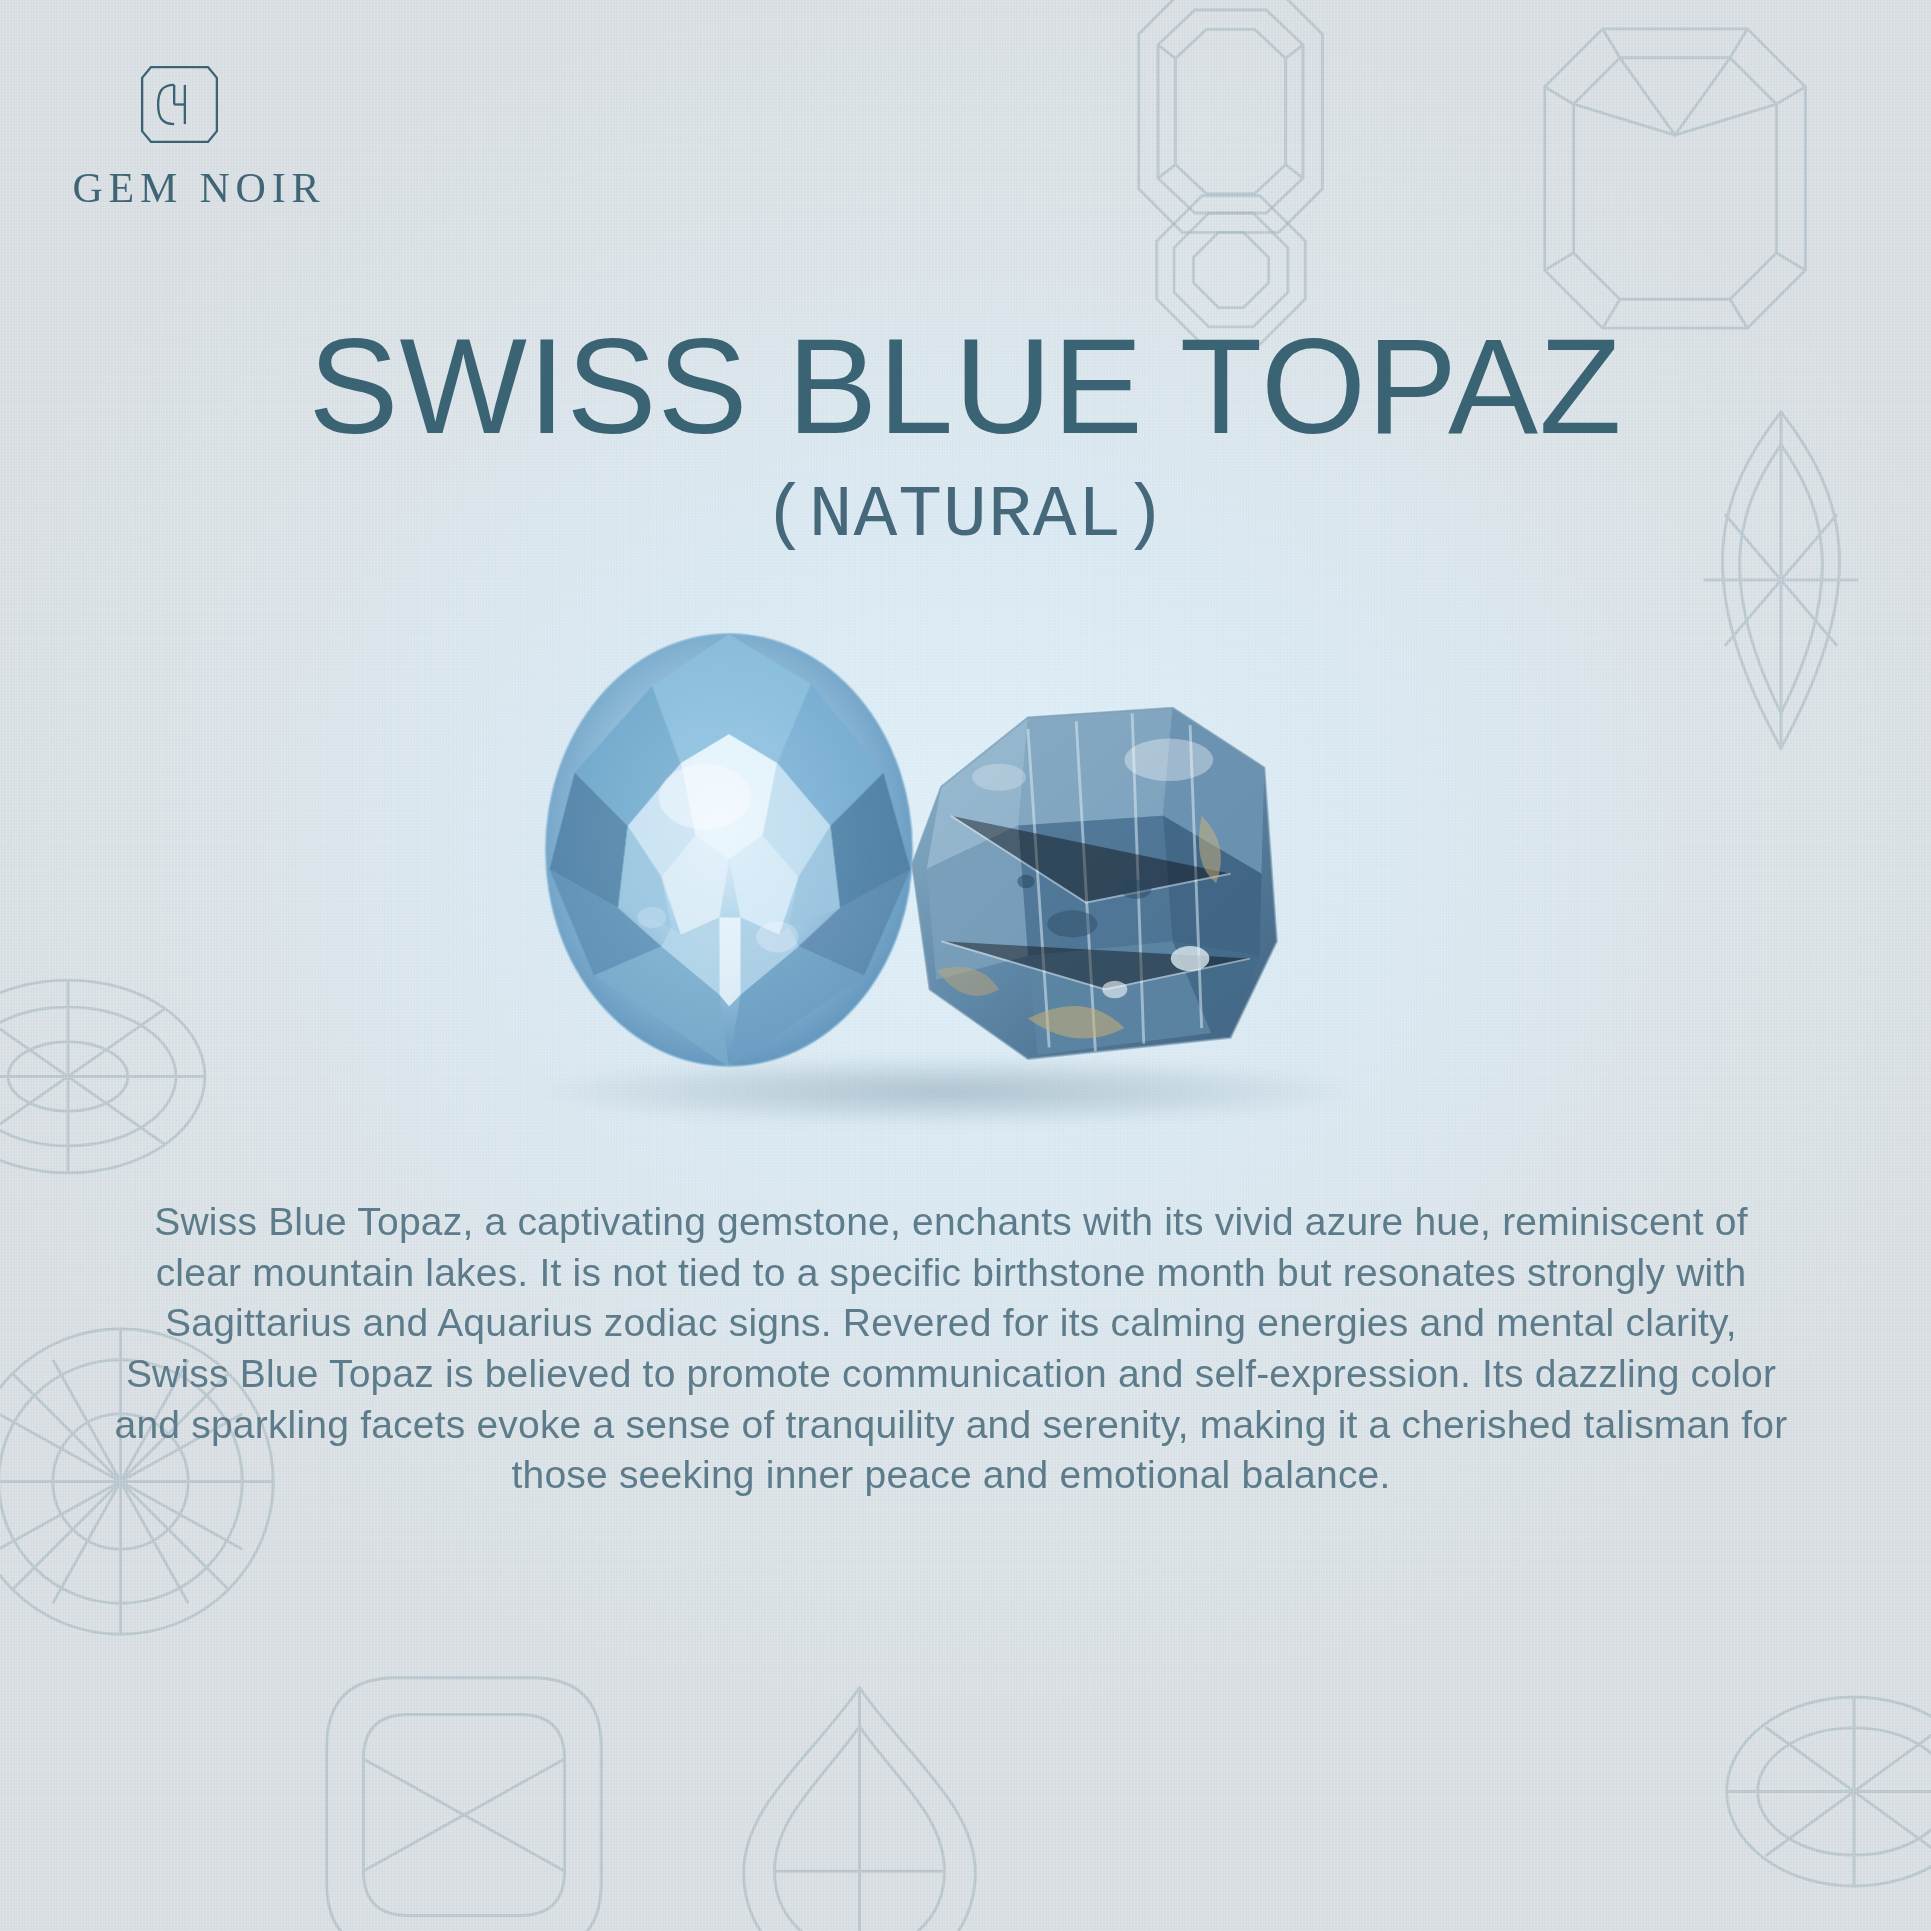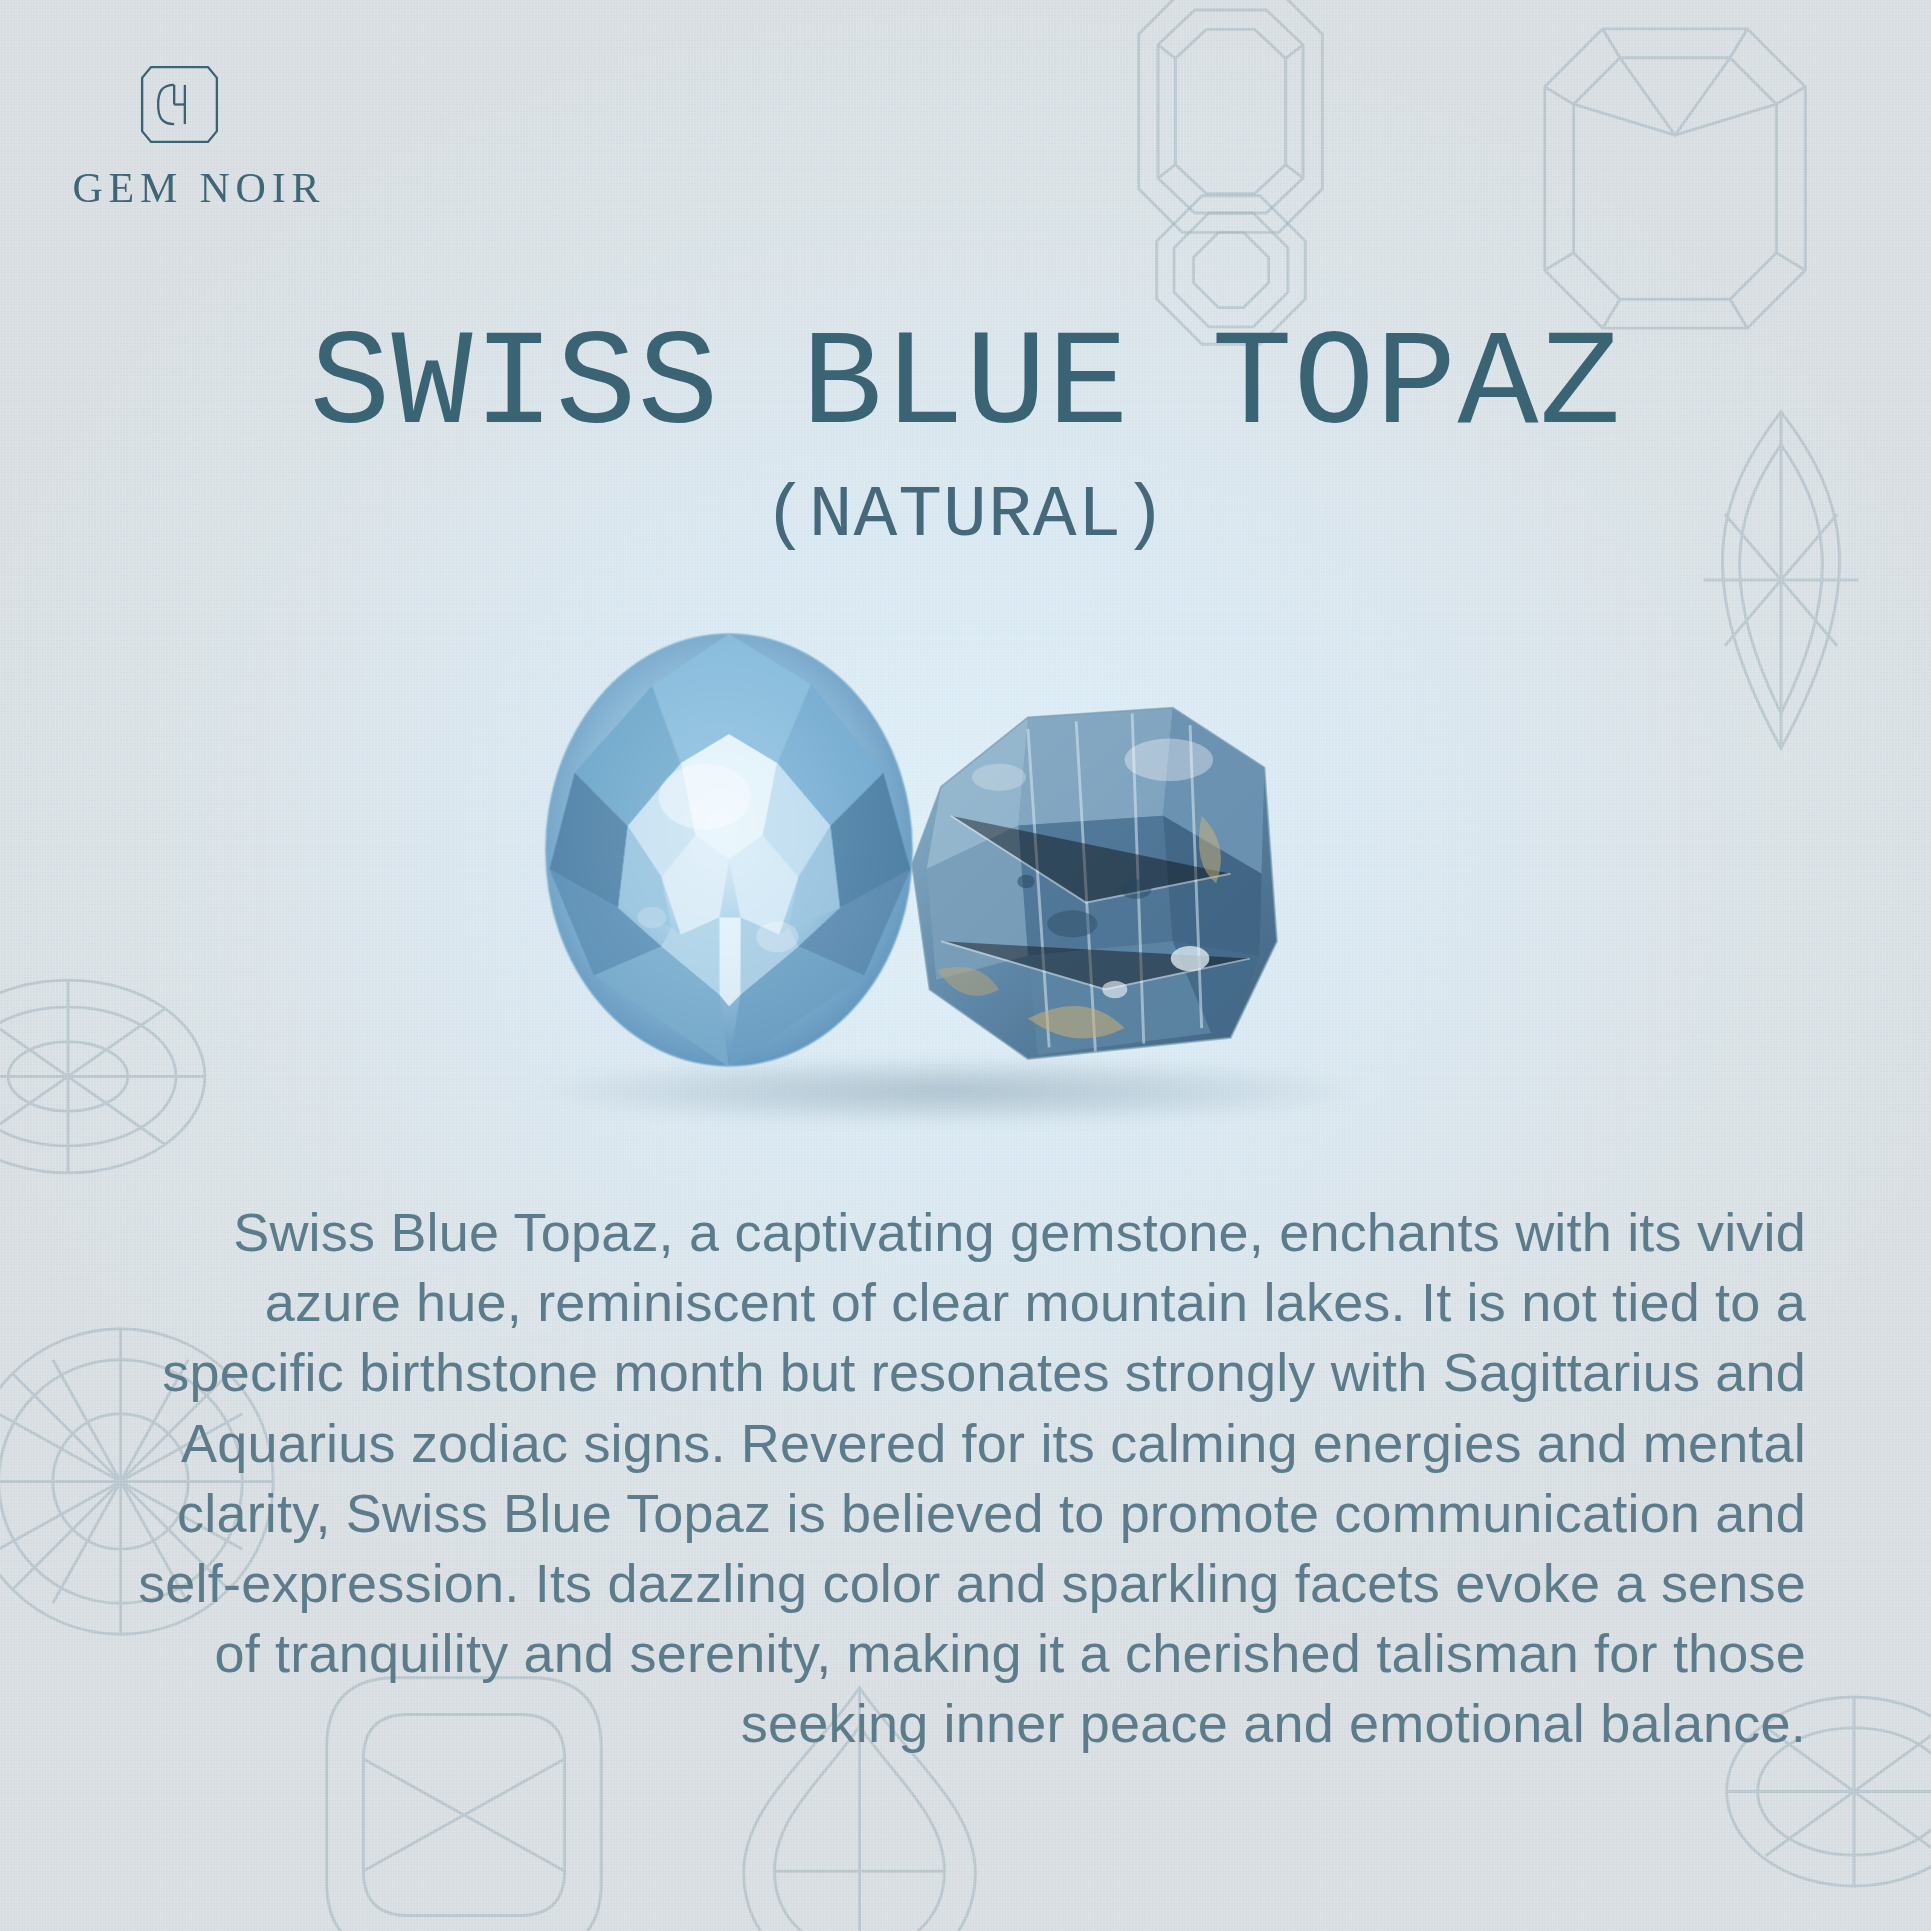--- a/index.html
+++ b/index.html
@@ -69,21 +69,21 @@
 
   
   .title-block {
     position: absolute;
     top: 319px;
     left: 0;
     width: 100%;
     text-align: center;
   }
   .title {
-    font-family: Liberation Mono, monospace;
+    font-family: Liberation Sans, sans-serif;
     font-size: 135px;
     line-height: 1;
     letter-spacing: 1px;
     color: #3a6374;
     font-weight: 400;
   }
   .subtitle {
     margin-top: 25px;
     font-family: Liberation Mono, monospace;
     font-size: 73px;
@@ -109,24 +109,24 @@
     background: radial-gradient(ellipse at 50% 50%, rgba(70,105,125,0.30) 0%, rgba(70,105,125,0.12) 45%, rgba(70,105,125,0) 72%);
     filter: blur(5.8px);
   }
   .cut-gem { position: absolute; left: 536px; top: 9.7px; width: 386px; height: 444px; }
   .rough-gem { position: absolute; left: 883px; top: 82px; width: 425px; height: 386px; }
 
   
   .copy {
     position: absolute;
     top: 1197px;
-    left: 126px;
+    left: 111px;
     width: 1680px;
-    text-align: right;
-    font-size: 54px;
+    text-align: center;
+    font-size: 39px;
     line-height: 1.30;
     color: #5d7c8b;
     letter-spacing: 0.2px;
   }
 </style>
 </head>
 <body>
 
 <div class="canvas">
 

